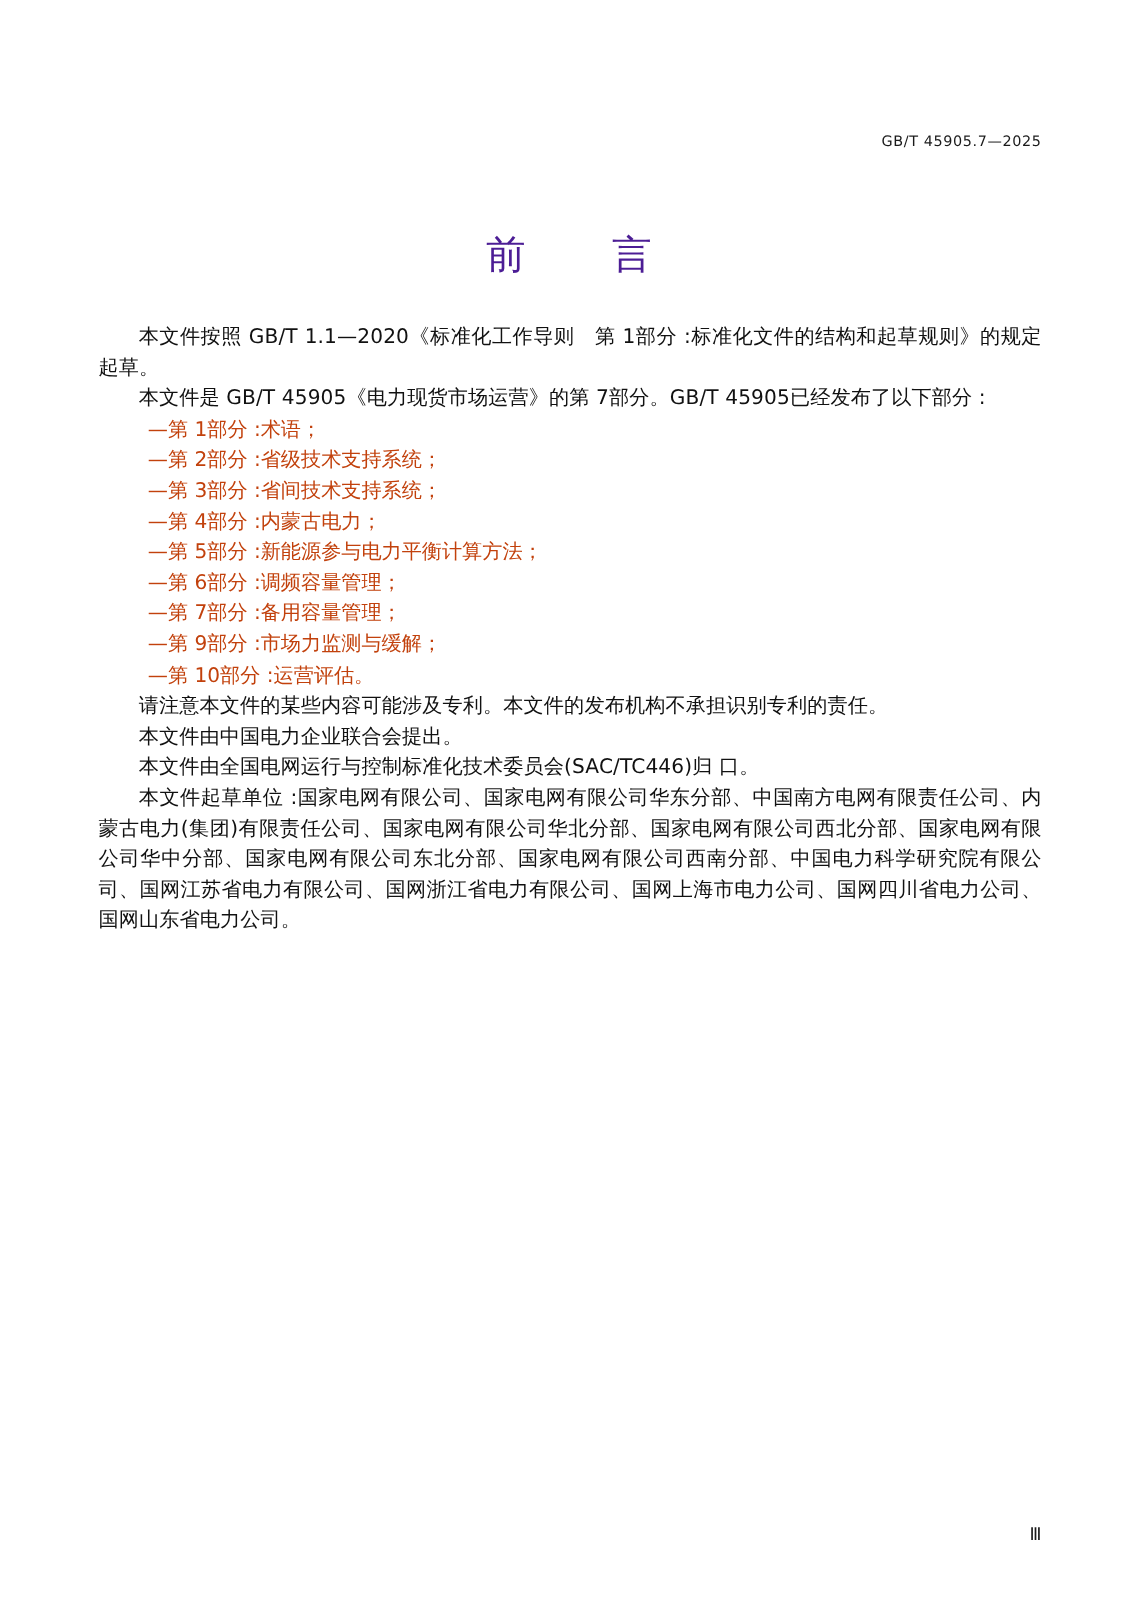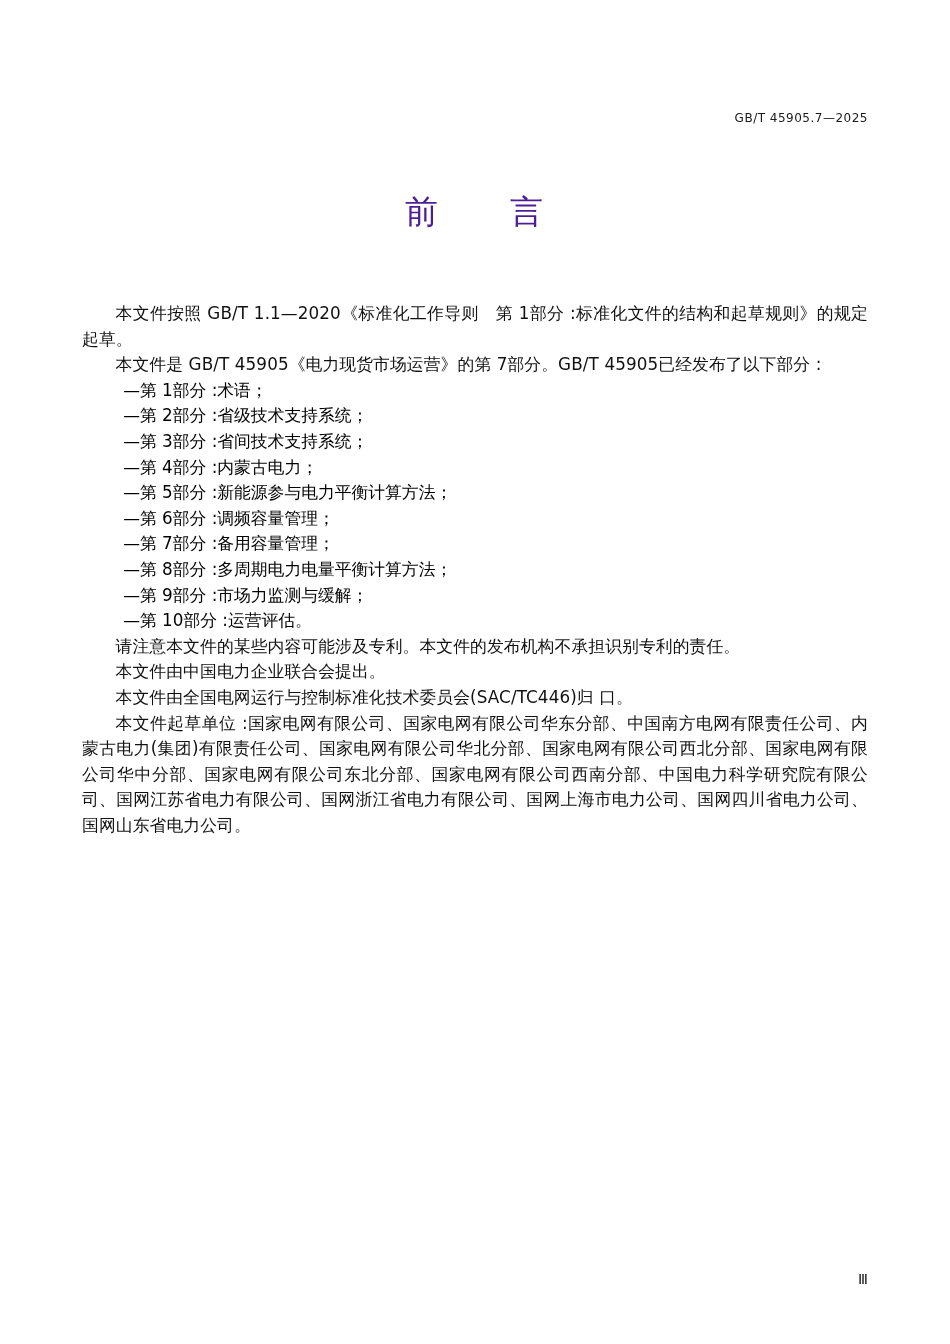--- a/index.html
+++ b/index.html
@@ -36,21 +36,20 @@
     text-align: center;
     font-size: 33px;
     letter-spacing: 2px;
     color: #4c1d95;
   }
   .body-area {
     position: absolute;
     top: 268px;
     left: 82px;
     width: 786px;
-    margin-top: 33px;
   }
   .para {
     font-size: 16.8px;
     line-height: 25.6px;
     color: #111111;
     text-align: justify;
     text-justify: inter-character;
     margin: 0;
     letter-spacing: 0.1px;
   }
@@ -58,21 +57,21 @@
     text-indent: 2em;
   }
   .list {
     margin: 0;
     padding: 0;
     list-style: none;
   }
   .list li {
     font-size: 16.8px;
     line-height: 25.6px;
-    color: #000000;
+    color: #c2410c;
     padding-left: 2.45em;
     white-space: nowrap;
   }
   .footer-page {
     position: absolute;
     bottom: 57px;
     right: 82px;
     font-size: 14.5px;
     color: #1a1a1a;
   }
@@ -93,21 +92,20 @@
     <p class="para indent">本文件是 GB/T 45905《电力现货市场运营》的第 7部分。GB/T 45905已经发布了以下部分 :</p>
 
     <ul class="list">
       <li>—第 1部分 :术语；</li>
       <li>—第 2部分 :省级技术支持系统；</li>
       <li>—第 3部分 :省间技术支持系统；</li>
       <li>—第 4部分 :内蒙古电力；</li>
       <li>—第 5部分 :新能源参与电力平衡计算方法；</li>
       <li>—第 6部分 :调频容量管理；</li>
       <li>—第 7部分 :备用容量管理；</li>
-      <li>—第 8部分 :多周期电力电量平衡计算方法；</li>
       <li>—第 9部分 :市场力监测与缓解；</li>
       <li>—第 10部分 :运营评估。</li>
     </ul>
 
     <p class="para indent">请注意本文件的某些内容可能涉及专利。本文件的发布机构不承担识别专利的责任。</p>
 
     <p class="para indent">本文件由中国电力企业联合会提出。</p>
 
     <p class="para indent">本文件由全国电网运行与控制标准化技术委员会(SAC/TC446)归 口。</p>
 

